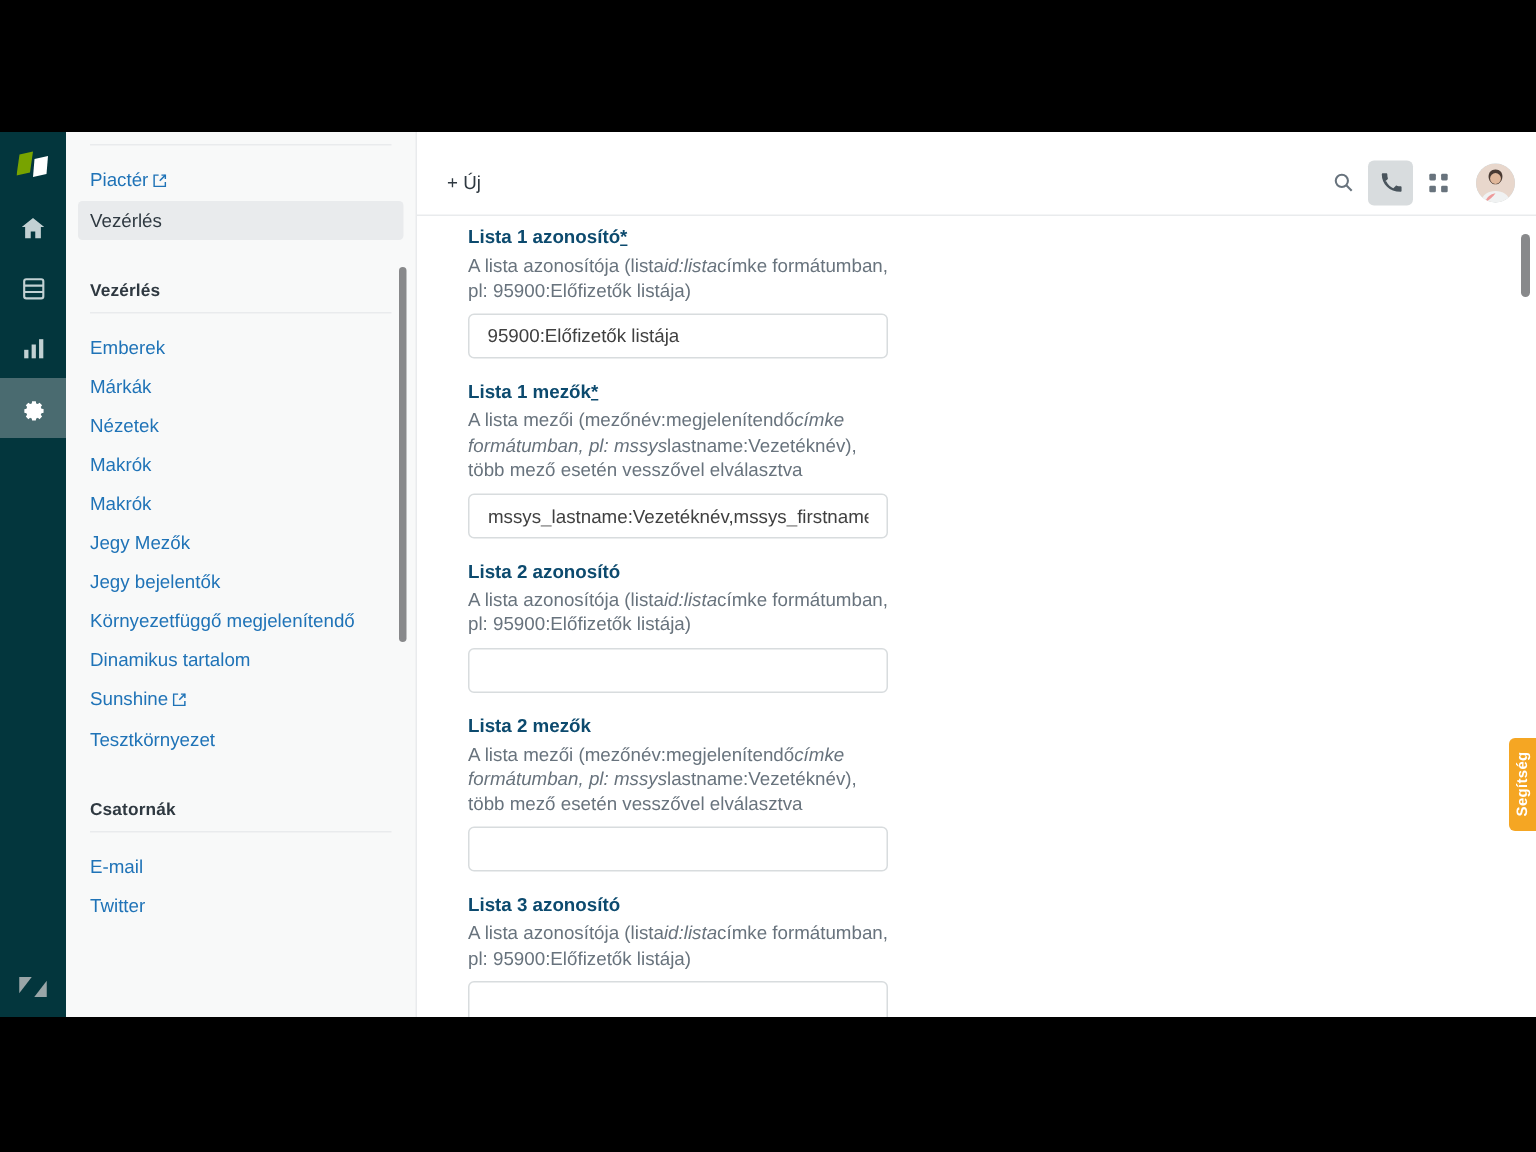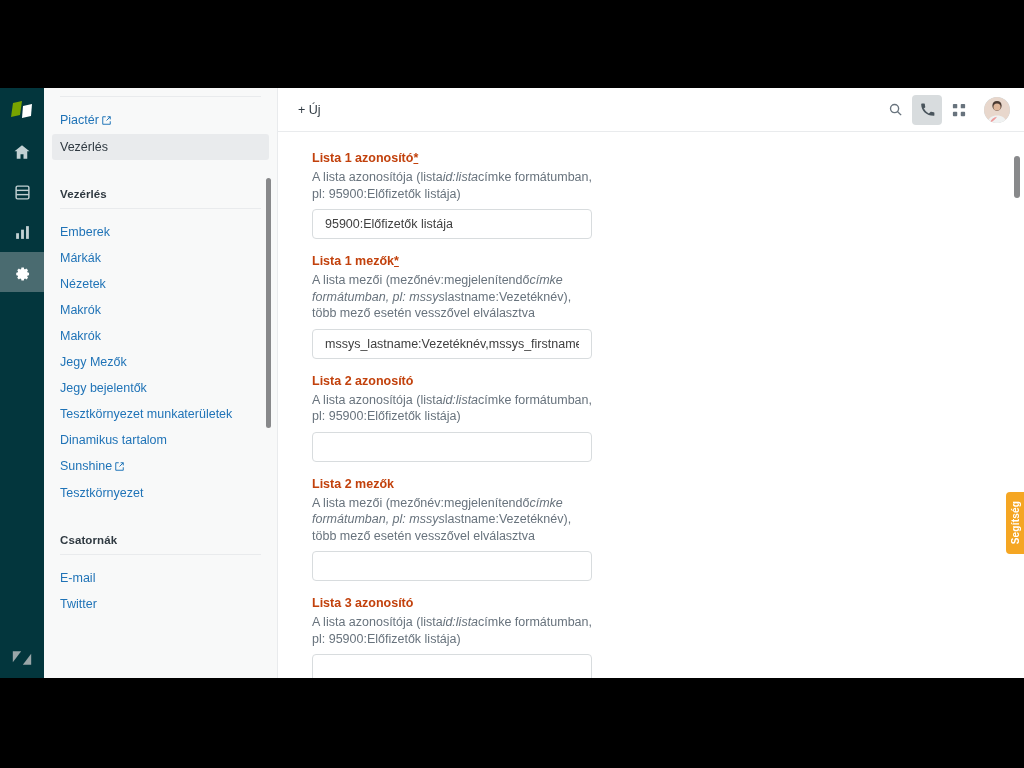--- a/index.html
+++ b/index.html
@@ -81,21 +81,21 @@
     position: absolute; right: 6px; top: 90px;
     width: 5px; height: 250px; background: #88898b; border-radius: 3px;
   }
 
   
   .main {
     flex: 1 1 auto; position: relative; background: #ffffff;
     overflow: hidden;
   }
   .topbar {
-    position: absolute; top: 0; left: 0; right: 0; height: 44px;
+    position: absolute; top: 12px; left: 0; right: 0; height: 44px;
     background: #ffffff; border-bottom: 1px solid #e9ebed;
     display: flex; align-items: center;
     z-index: 5;
   }
   .new-btn {
     font-size: 12.5px; color: #2f3941; padding: 4px 8px;
     margin-left: 12px; border-radius: 4px; background: transparent;
     border: none; cursor: pointer; font-family: inherit;
   }
   .topbar-right {
@@ -118,21 +118,21 @@
   .form-wrap {
     position: absolute; top: 44px; left: 0; right: 0; bottom: 0;
     overflow: hidden;
   }
   .form {
     padding: 18px 0 0 34px;
     width: 340px;
   }
   .field { margin-bottom: 14px; }
   .field-label {
-    font-size: 12.5px; font-weight: bold; color: #c2410c;
+    font-size: 12.5px; font-weight: bold; color: #0c4a6e;
     line-height: 17px; margin-bottom: 2px;
   }
   .req { text-decoration: underline; }
   .field-hint {
     font-size: 12.5px; color: #68737d; line-height: 16.5px;
     margin-bottom: 7px; max-width: 282px;
   }
   .field-hint i { font-style: italic; }
   .field-input {
     width: 280px; height: 30px;
@@ -229,21 +229,21 @@
     <div id="sb-groups">
         <div class="sb-group-title">Vezérlés</div>
         <div class="sb-divider"></div>
         <a class="sb-link"><span>Emberek</span></a>
         <a class="sb-link"><span>Márkák</span></a>
         <a class="sb-link"><span>Nézetek</span></a>
         <a class="sb-link"><span>Makrók</span></a>
         <a class="sb-link"><span>Makrók</span></a>
         <a class="sb-link"><span>Jegy Mezők</span></a>
         <a class="sb-link"><span>Jegy bejelentők</span></a>
-        <a class="sb-link"><span>Tesztkörnyezet munkaterületek</span></a>
+        <a class="sb-link"><span>Környezetfüggő megjelenítendő</span></a>
         <a class="sb-link"><span>Dinamikus tartalom</span></a>
         <a class="sb-link"><span>Sunshine</span><span class="ext"><svg width="9" height="9" viewBox="0 0 12 12" fill="none" stroke="currentColor" stroke-width="1.3">
               <path d="M5 1H1v10h10V7"></path>
               <path d="M7.5 1H11v3.5"></path>
               <path d="M11 1L6 6"></path>
             </svg></span></a>
         <a class="sb-link"><span>Tesztkörnyezet</span></a>
         <div class="sb-group-title">Csatornák</div>
         <div class="sb-divider"></div>
         <a class="sb-link"><span>E-mail</span></a>

